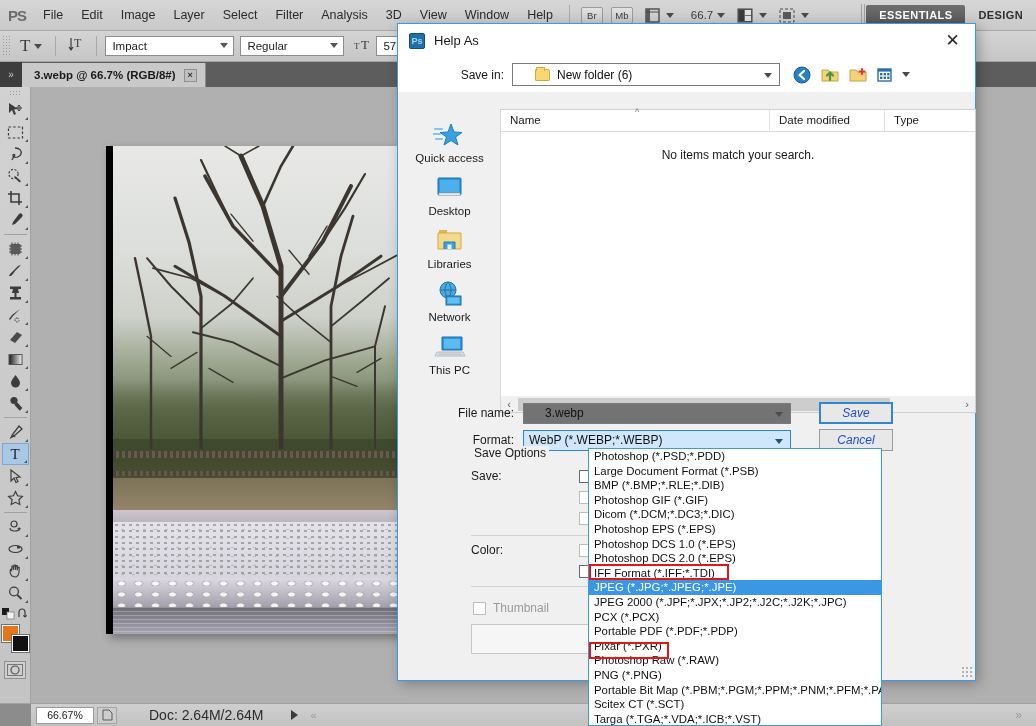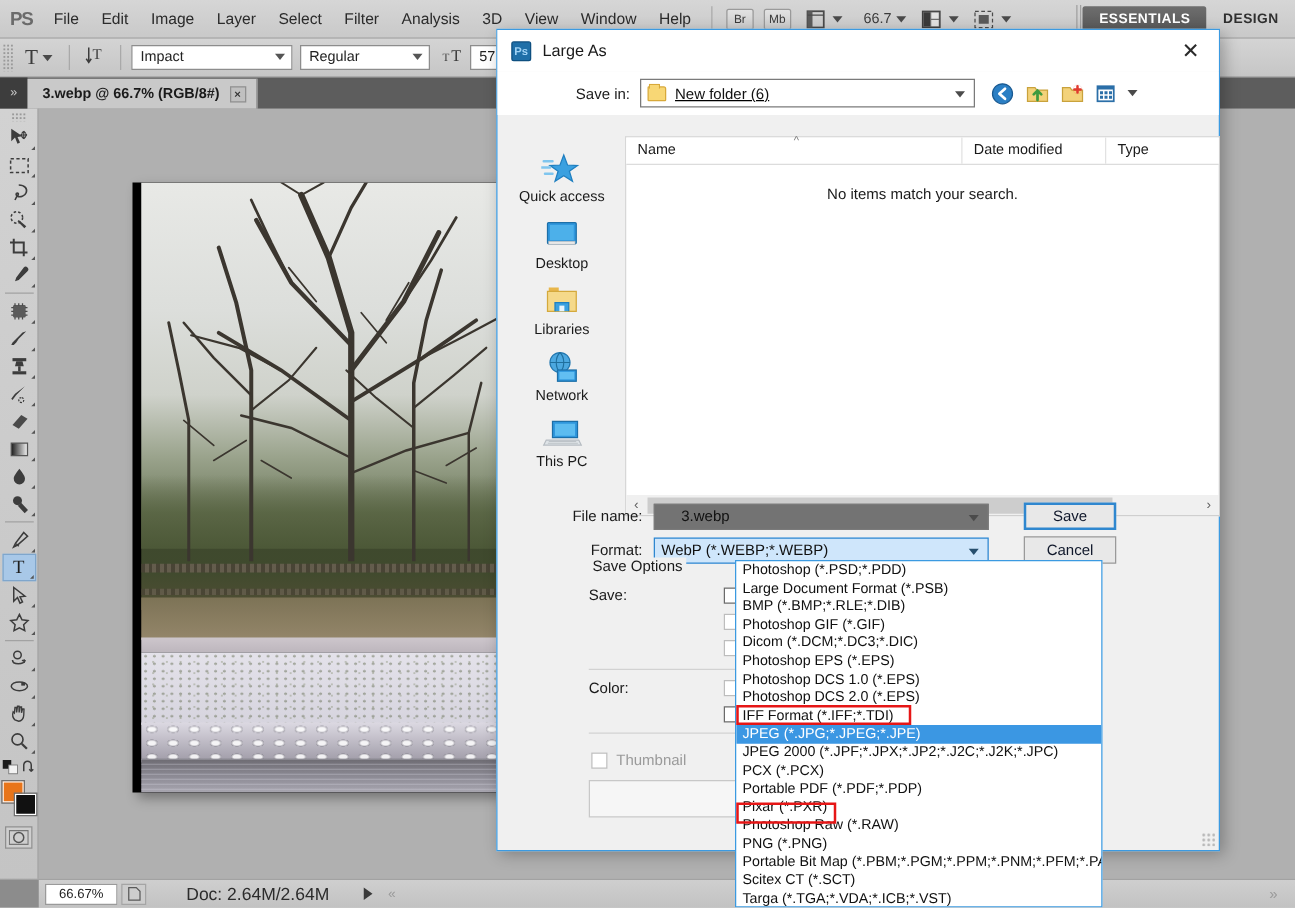--- a/index.html
+++ b/index.html
@@ -198,21 +198,21 @@
   }
 
   .savein-row {
     height:35px; display:flex;align-items:center; padding:0 10px 0 0;
     background:#fff;
   }
   .savein-label { width:114px; text-align:right; font-size:12px; color:#1a1a1a;
     padding-right:8px;}
   .savein-combo {
     width:268px;height:23px;border:1px solid #7a7a7a;background:#fff;
-    display:flex;align-items:center;padding-left:5px;position:relative;text-decoration:underline;
+    display:flex;align-items:center;padding-left:22px;position:relative;
   }
   .folder-ico {
     width:15px;height:12px;background:#f8d775;border:1px solid #d8a93a;
     border-radius:1px 2px 1px 1px; position:relative;
   }
   .folder-ico:before{content:'';position:absolute;left:0;top:-3px;width:7px;height:3px;
     background:#f8d775;border:1px solid #d8a93a;border-bottom:none;border-radius:1px 1px 0 0;}
   .savein-text { font-size:12px;color:#111;margin-left:7px;}
   .si-arrow { position:absolute;right:7px;top:9px;width:0;height:0;
     border-left:4px solid transparent;border-right:4px solid transparent;
@@ -258,21 +258,21 @@
   }
   .fn-input .si-arrow{top:8px;}
   .fmt-input {
     width:268px;height:21px;border:1px solid #2f87cf;background:#cfe6fb;
     font-size:12px;color:#111; padding-left:5px;display:flex;align-items:center;
     position:relative;
   }
   .fmt-input .si-arrow{top:8px;border-top-color:#274f6e;}
   .dlg-btn {
     width:74px;height:22px;border:1px solid #9a9a9a;background:#e8e8e8;
-    font-size:12px;color:#0f172a;display:flex;align-items:center;justify-content:center;
+    font-size:12px;color:#1d4ed8;display:flex;align-items:center;justify-content:center;font-style:italic;
   }
   .dlg-btn.primary { border:2px solid #2f87cf; }
 
   
   .saveopts {
     position:absolute; left:463px; top:452px; width:420px; height:200px;
   }
   .so-title { position:absolute; left:8px; top:-6px; font-size:12px;
     color:#1a1a1a; background:#f0f0f0; padding:0 3px; }
   .so-line { position:absolute; left:8px; width:150px; height:1px; background:#d2d2d2;}
@@ -649,21 +649,21 @@
     <div class="st-doc">Doc: 2.64M/2.64M</div>
     <div class="st-tri"></div>
     <div class="st-chev">«</div>
     <div class="st-chev-r">»</div>
   </div>
 
   <div class="dialog">
 
     <div class="dlg-title">
       <div class="dlg-ps-ico">Ps</div>
-      <div class="dlg-title-text">Large As</div>
+      <div class="dlg-title-text">Help As</div>
       <div class="dlg-close">✕</div>
     </div>
 
     <div class="savein-row">
       <div class="savein-label">Save in:</div>
       <div class="savein-combo">
         <span class="folder-ico"></span>
         <span class="savein-text">New folder (6)</span>
         <span class="si-arrow"></span>
       </div>

